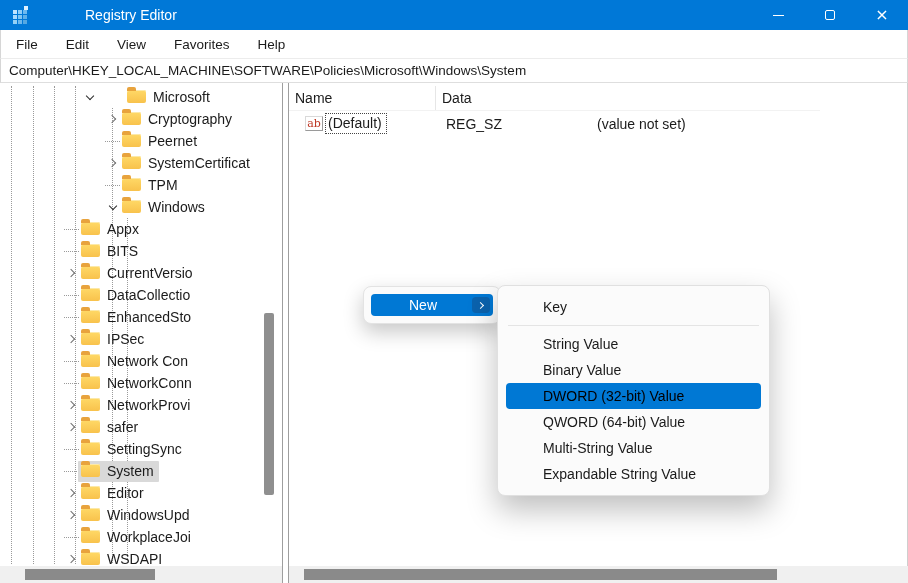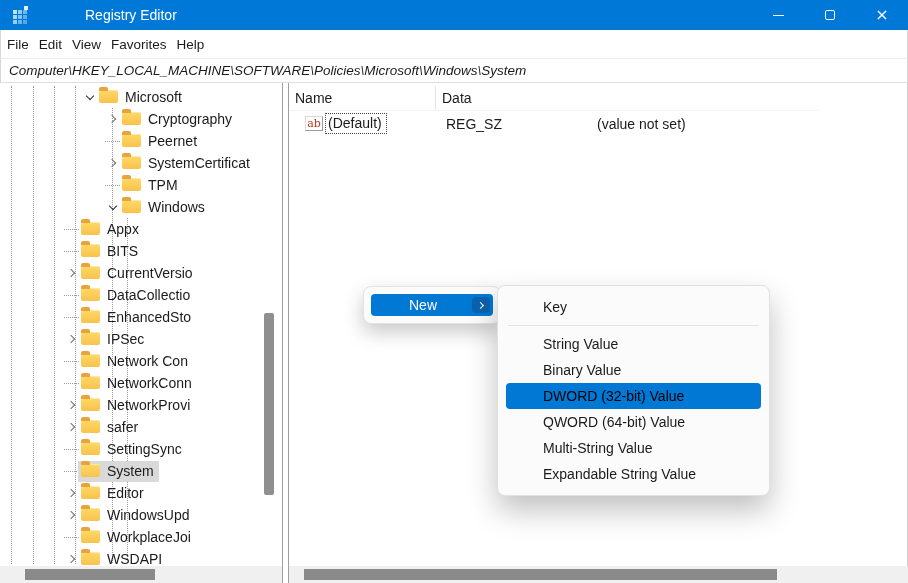--- a/index.html
+++ b/index.html
@@ -20,41 +20,41 @@
   .wbtn { width:52px; height:30px; display:flex; align-items:center; justify-content:center; cursor:default; }
   .min-glyph { width:11px; height:1px; background:#fff; }
   .max-glyph { width:10px; height:10px; border:1px solid #fff; border-radius:2px; }
   .close-glyph { font-size:16px; line-height:1; color:#fff; font-family:"DejaVu Sans",sans-serif; }
   
   .menubar {
     position:absolute; left:0; top:30px; width:908px; height:28px;
     background:#fff; display:flex; align-items:center; padding-left:1px;
     border-left:1px solid #d6d6d6; border-right:1px solid #d6d6d6;
   }
-  .mitem { padding:0 5px; font-size:13.5px; height:100%; display:flex; align-items:center; }
+  .mitem { padding:0 14px; font-size:13.5px; height:100%; display:flex; align-items:center; }
   
   .addressbar {
     position:absolute; left:0; top:58px; width:908px; height:25px;
     background:#fff; border-top:1px solid #ececec; border-bottom:1px solid #dedede;
     display:flex; align-items:center; padding-left:8px; font-size:13.5px;
-    border-left:1px solid #d6d6d6; border-right:1px solid #d6d6d6;font-style:italic;
+    border-left:1px solid #d6d6d6; border-right:1px solid #d6d6d6;
   }
   
   .main { position:absolute; left:0; top:83px; width:908px; height:500px; background:#fff;
     box-shadow:inset 1px 0 0 #cfcfcf, inset -1px 0 0 #cfcfcf; }
   .tree-pane { position:absolute; left:0; top:0; width:283px; height:500px; background:#fff;
     border-right:1px solid #9e9e9e; overflow:hidden; }
   .right-pane { position:absolute; left:288px; top:0; width:532px; height:500px; background:#fff;
     border-left:1px solid #9e9e9e; }
   
   .gline { position:absolute; width:0; border-left:1px dotted #9a9a9a; }
   
   #tree-rows { position:absolute; left:0; top:3px; width:283px; }
   .trow { height:22px; display:flex; align-items:center; font-size:14px; white-space:nowrap; }
-  .lvl0 { padding-left:82px; } .lvl1 { padding-left:105px; } .lvl2 { padding-left:64px; }
+  .lvl0 { padding-left:82px;gap:28px; } .lvl1 { padding-left:105px; } .lvl2 { padding-left:64px; }
   .chev { width:15px; height:15px; display:flex; align-items:center; justify-content:center; flex:0 0 15px; }
   .chev i { display:block; width:6px; height:6px; border-right:1.4px solid #6e6e6e; border-bottom:1.4px solid #6e6e6e; }
   .chev.collapsed i { transform:rotate(-45deg); margin-left:-2px; }
   .chev.expanded i { border-color:#2b2b2b; transform:rotate(45deg); margin-top:-3px; }
   .connector { width:15px; flex:0 0 15px; height:0; border-top:1px dotted #9a9a9a; margin-top:1px; }
   .row-body { display:flex; align-items:center; padding:2px 5px 3px 3px; margin-left:-1px; border-radius:1px; }
   .row-body.selected { background:var(--selection_gray); }
   .folder { width:19px; height:13px; flex:0 0 19px; margin-right:7px; position:relative;
     background:linear-gradient(#ffd967,#f8c24c); border-radius:2px; box-shadow:inset 0 1px 0 #fce9a8; }
   .folder::before { content:""; position:absolute; left:0; top:-3px; width:9px; height:4px;

